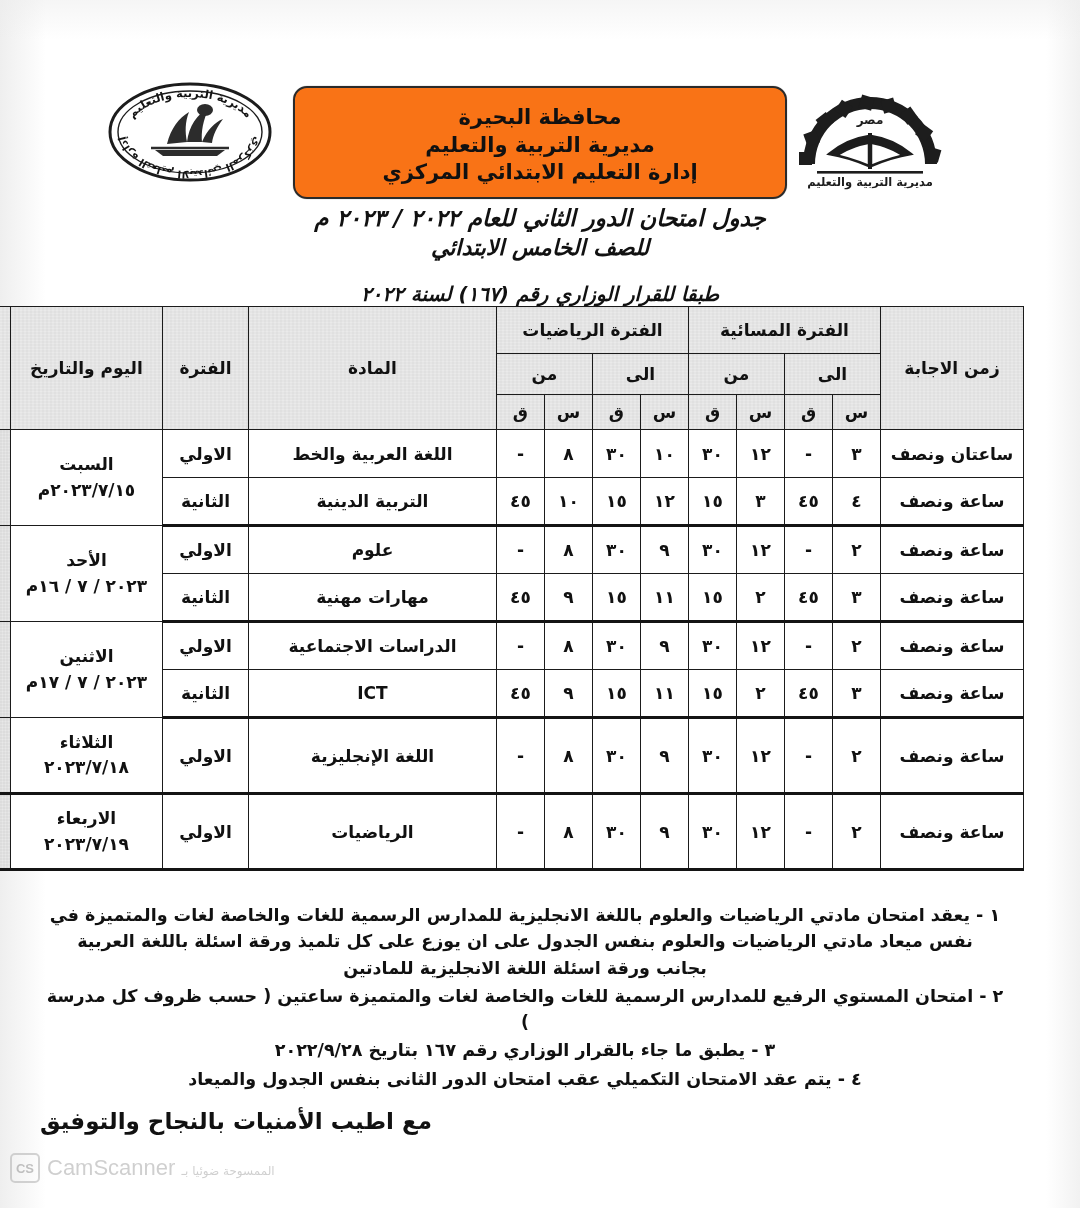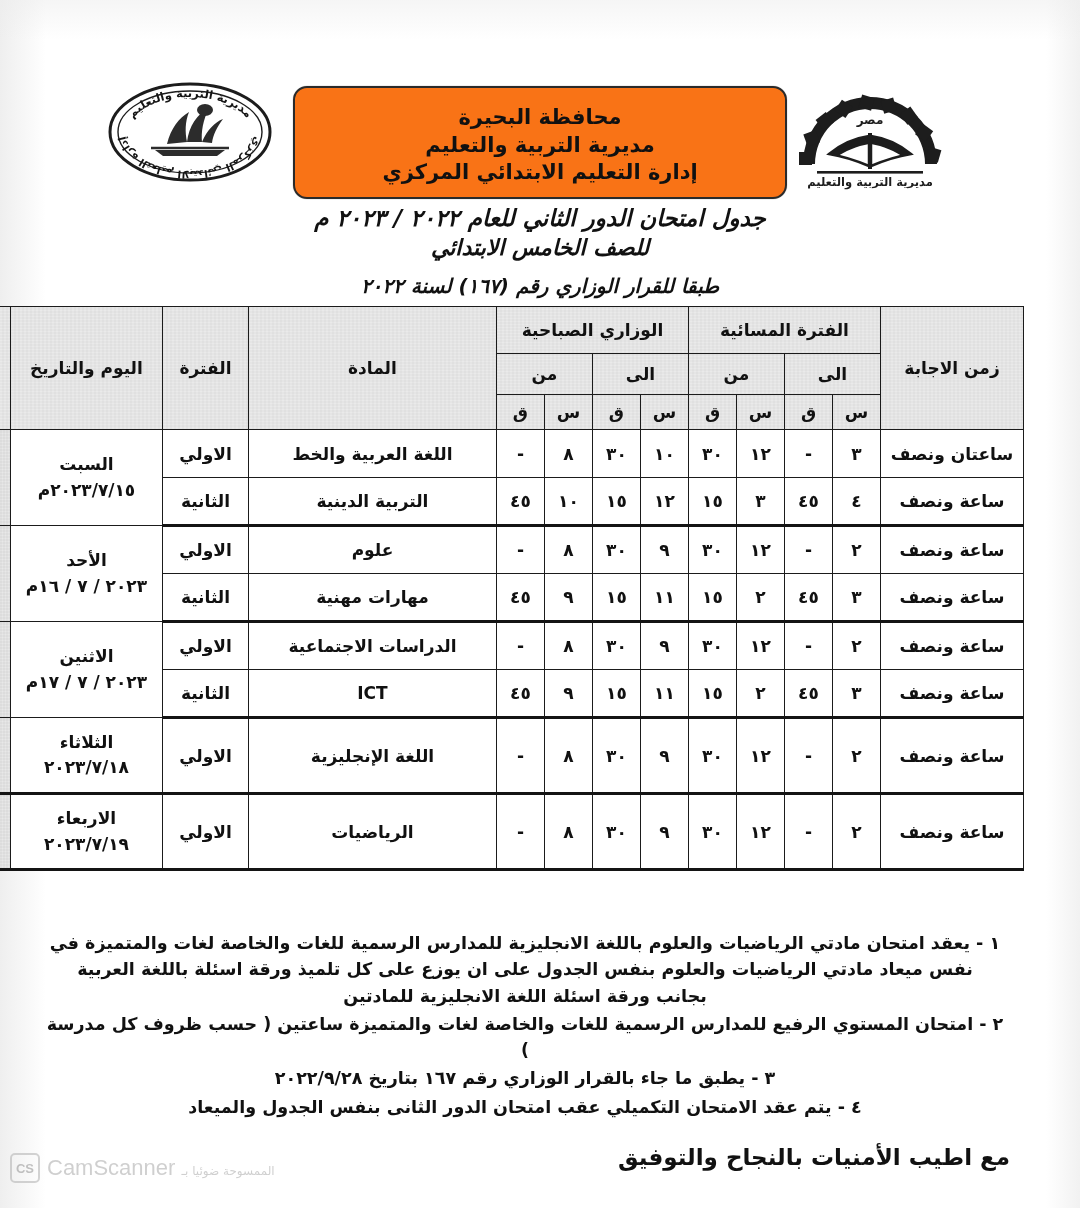--- a/index.html
+++ b/index.html
@@ -97,21 +97,21 @@
   }
   .subtitles .t2 {
     font-size: 22px;
     font-weight: bold;
     line-height: 1.3;
   }
   .subtitles .t3 {
     font-size: 20px;
     font-weight: bold;
     line-height: 1.35;
-    margin-top: 11px;
+    margin-top: 19px;
   }
 
   
   table.sched {
     position: absolute;
     top: 306px;
     right: 56px;
     width: 988px;
     border-collapse: collapse;
     table-layout: fixed;
@@ -165,38 +165,38 @@
 
   tr.data-row { height: 48px; }
   tr.tall-row { height: 76px; }
 
   
   tr.group-end > td { border-bottom: 3.2px solid #141414; }
 
   
   .notes {
     position: absolute;
-    top: 930px;
+    top: 902px;
     right: 70px;
     left: 40px;
     text-align: center;
   }
   .note {
     font-size: 17.5px;
     font-weight: bold;
     line-height: 1.5;
     margin-bottom: 2px;
   }
   .note .nline { display: block; }
   .note-1 { text-align: center; }
   .closing {
-    margin-top: 24px;
+    margin-top: 16px;
     font-size: 23px;
     font-weight: bold;
-    text-align: right;
+    text-align: left;
   }
 
   
   .watermark {
     position: absolute;
     left: 10px;
     bottom: 25px;
     display: flex;
     align-items: center;
     gap: 7px;
@@ -314,21 +314,21 @@
         <col class="col-t">
       <col class="col-subj">
         <col class="col-period">
         <col class="col-day">
         <col class="col-m">
     </colgroup>
     <thead>
       <tr>
         <th class="plain-head" rowspan="3">زمن الاجابة</th>
         <th class="group-head" colspan="4">الفترة المسائية</th>
-        <th class="group-head" colspan="4">الوزاري الصباحية</th>
+        <th class="group-head" colspan="4">الفترة الرياضيات</th>
         <th class="plain-head" rowspan="3">المادة</th>
         <th class="plain-head" rowspan="3">الفترة</th>
         <th class="plain-head" rowspan="3">اليوم والتاريخ</th>
         <th class="plain-head" rowspan="3">م</th>
       </tr>
       <tr>
         <th class="sub-head" colspan="2">الى</th>
         <th class="sub-head" colspan="2">من</th>
         <th class="sub-head" colspan="2">الى</th>
         <th class="sub-head" colspan="2">من</th>

